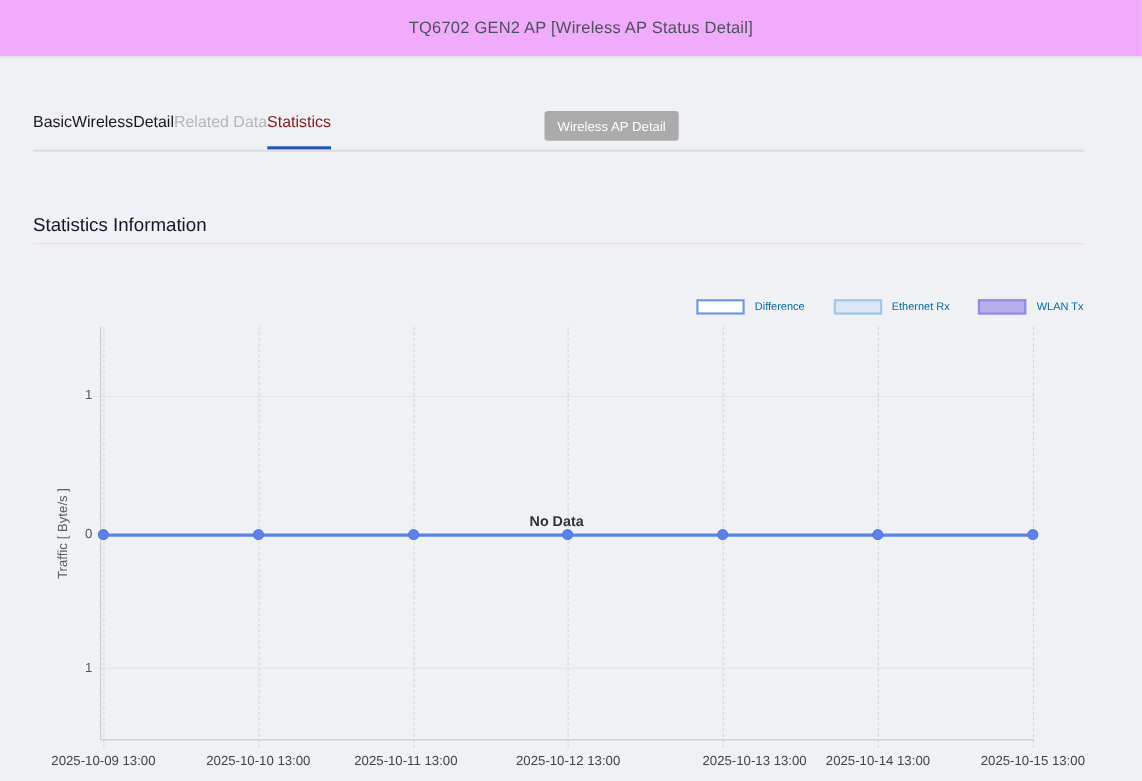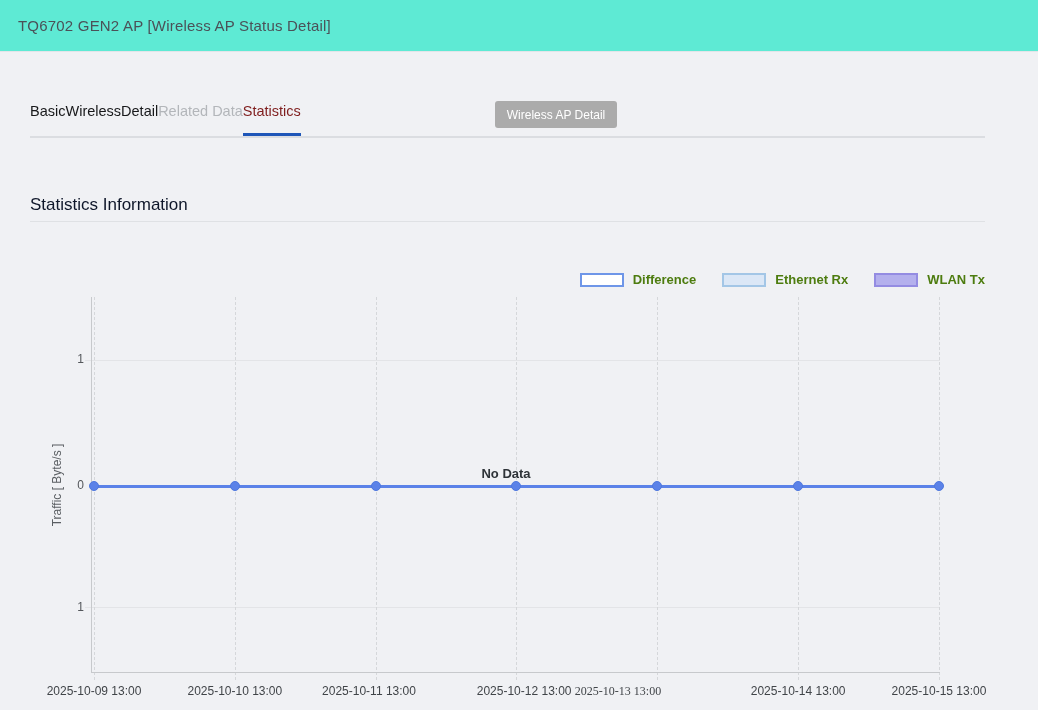--- a/index.html
+++ b/index.html
@@ -2,22 +2,22 @@
 <html><head>
 <meta charset="utf-8">
 <style>
   * { margin:0; padding:0; box-sizing:border-box; }
   html,body { width:1038px; height:710px; }
   body { font-family:"Liberation Sans", sans-serif; background:#f0f1f4; overflow:hidden; }
   .page { position:relative; width:1038px; height:710px; background:#f0f1f4; }
 
   
   .header { position:absolute; left:0; top:0; width:1038px; height:52px;
-            background:#5eead4; border-bottom:1px solid #e3e5e9;
-            display:flex; align-items:center; padding-left:18px; }
+            background:#f0abfc; border-bottom:1px solid #e3e5e9;
+            display:flex; align-items:center; padding-left:18px;justify-content:center; }
   .header-title { font-size:15px; color:#4b5158; letter-spacing:.2px; }
 
   
   .tab-row { position:absolute; left:30px; top:103px; display:flex; align-items:flex-start; }
   .tab { font-size:14.5px; color:#17181a; cursor:pointer; padding-bottom:14px; position:relative; white-space:nowrap; }
   .tab.disabled { color:#b3b6ba; cursor:default; }
   .tab.active { color:#7f1d1d; }
   .tab.active::after { content:""; position:absolute; left:0; right:0; bottom:-3px; height:3px; background:#1e56b8; }
   .tab-divider { position:absolute; left:30px; top:136px; width:955px; height:2px; background:#dbdde1; }
   .detail-btn { position:absolute; left:495px; top:101px; width:122px; height:27px;
@@ -25,21 +25,21 @@
                 font-family:"Liberation Sans", sans-serif; cursor:pointer; }
 
   
   .section-title { position:absolute; left:30px; top:195px; font-size:17px; color:#0f172a; }
   .section-divider { position:absolute; left:30px; top:221px; width:955px; height:1px; background:#dfe1e4; }
 
   
   .legend { position:absolute; top:272px; right:53px; display:flex; align-items:center; gap:26px; }
   .legend-item { display:flex; align-items:center; gap:9px; }
   .legend-swatch { width:44px; height:14px; border:2px solid; }
-  .legend-label { font-size:13px; color:#4d7c0f; white-space:nowrap;font-weight:bold; }
+  .legend-label { font-size:10px; color:#0369a1; white-space:nowrap; }
 
   
   .plot { position:absolute; left:0; top:0; width:1038px; height:710px; pointer-events:none; }
   .y-axis { position:absolute; left:91px; top:297px; width:1px; height:375px; background:#c7c9cc; }
   .x-axis { position:absolute; left:91px; top:672px; width:849px; height:1px; background:#c7c9cc; }
   .h-grid { position:absolute; left:85px; width:855px; height:1px; background:#e3e4e7; }
   .v-grid { position:absolute; top:297px; height:383px; width:0; border-left:1px dashed #d5d7da; }
   .series-line { position:absolute; left:94px; top:485px; width:845px; height:3px; background:#5b82e8; border-radius:2px; }
   .dot { position:absolute; width:10px; height:10px; border-radius:50%; background:#5f85e9; border:1px solid #4f78de; top:481px; }
   .no-data { position:absolute; left:456px; top:466px; width:100px; text-align:center;
@@ -114,20 +114,20 @@
       </div>
     <div class="no-data">No Data</div>
     <div class="y-tick-label" style="top:352px">1</div>
     <div class="y-tick-label" style="top:478px">0</div>
     <div class="y-tick-label" style="top:600px">1</div>
     <div class="y-axis-title">Traffic [ Byte/s ]</div>
     <div id="x-labels">
         <div class="x-tick-label" style="left: 94px;">2025-10-09 13:00</div>
         <div class="x-tick-label" style="left: 234.83px;">2025-10-10 13:00</div>
         <div class="x-tick-label" style="left: 369px;">2025-10-11 13:00</div>
-        <div class="x-tick-label" style="left: 516.49px; text-align: right;">2025-10-12 13:00</div>
-        <div class="x-tick-label" style="left: 618px; font-family: Liberation Serif, serif;">2025-10-13 13:00</div>
+        <div class="x-tick-label" style="left: 516.49px;">2025-10-12 13:00</div>
+        <div class="x-tick-label" style="left: 686px;">2025-10-13 13:00</div>
         <div class="x-tick-label" style="left: 798.15px;">2025-10-14 13:00</div>
         <div class="x-tick-label" style="left: 938.98px;">2025-10-15 13:00</div>
       </div>
   </div>
 
 </div>
 
 </body></html>

